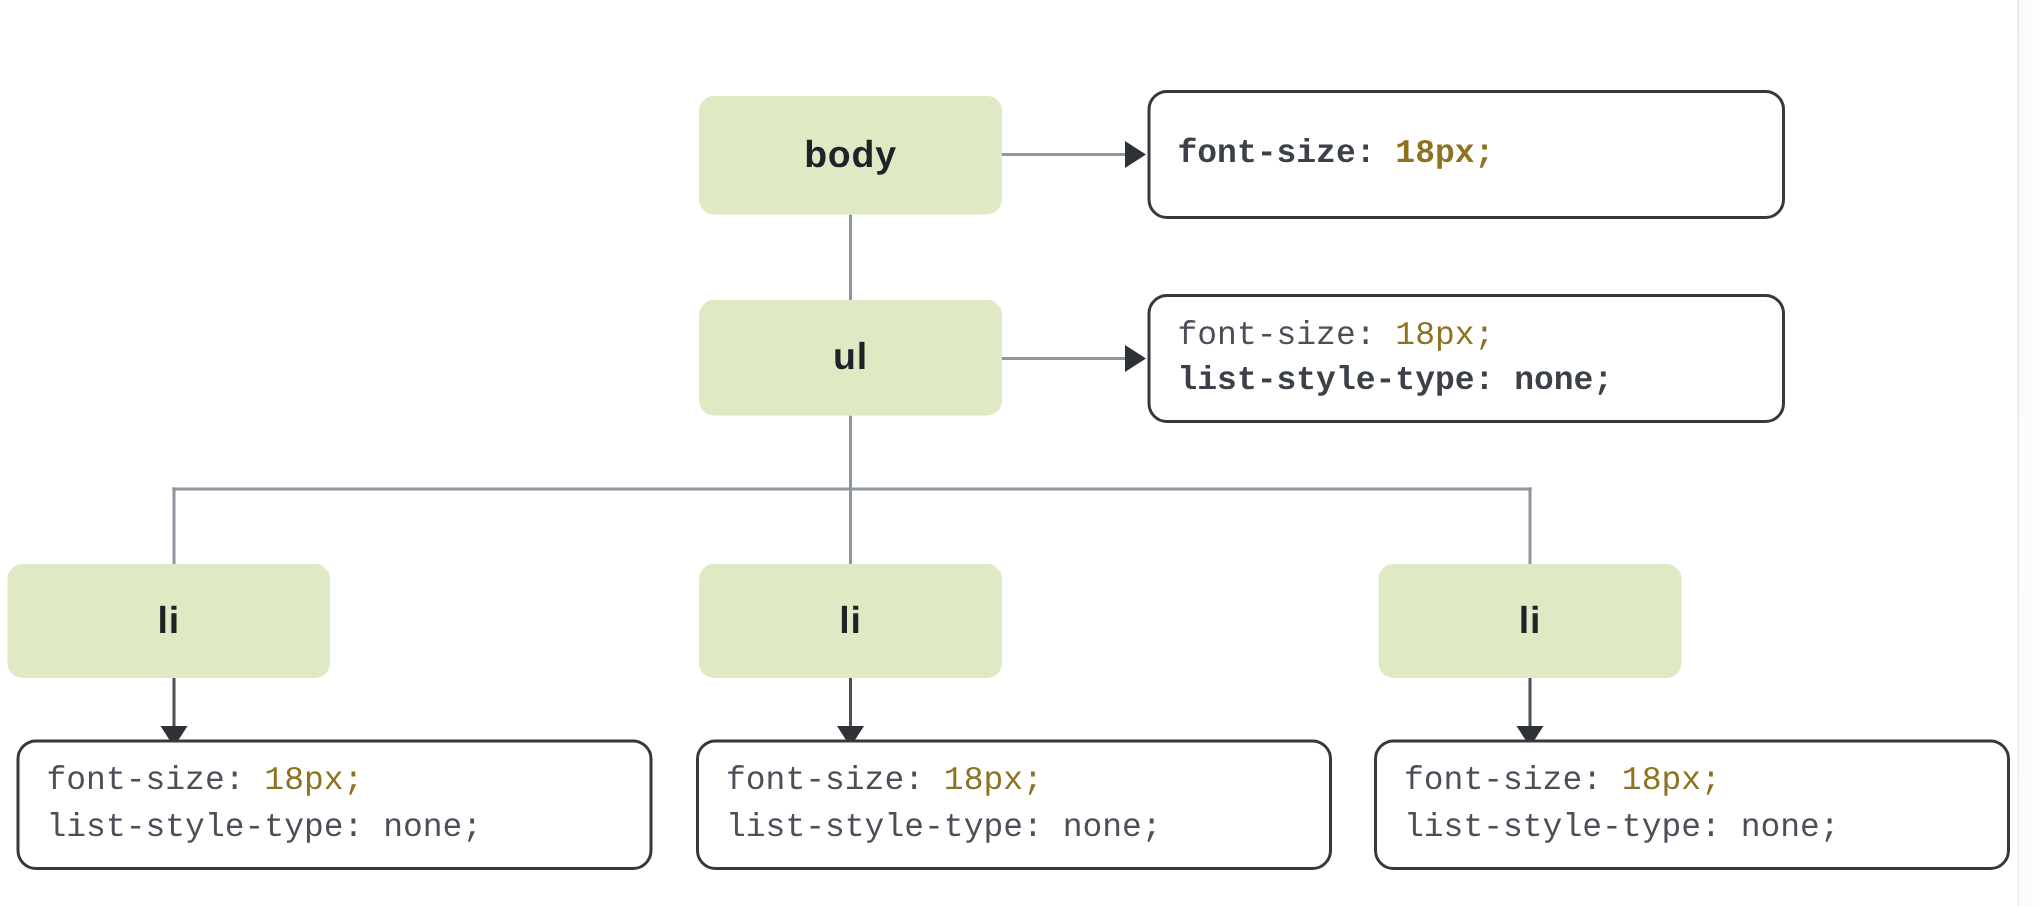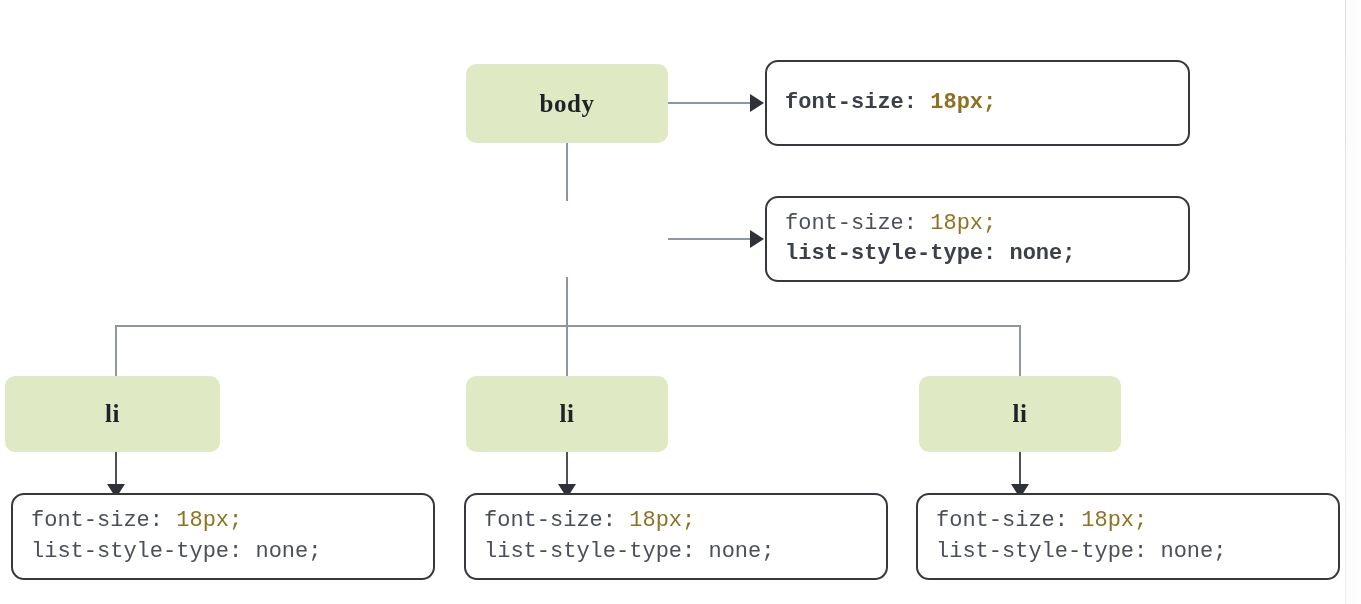--- a/index.html
+++ b/index.html
@@ -24,21 +24,21 @@
   
   .node{
     position:absolute;
     background:#dfeac5;
     border-radius:10px;
     display:flex;align-items:center;justify-content:center;
     color:#1f2328;
     font-weight:bold;
     font-size:25px;
     letter-spacing:0.5px;
-    font-family:Liberation Serif, serif;
+    font-family:Liberation Sans, sans-serif;
   }
 
   
   .rule{
     position:absolute;
     background:#ffffff;
     border:2.5px solid #35383d;
     border-radius:13px;
     box-sizing:border-box;
     display:flex;flex-direction:column;justify-content:center;
@@ -96,20 +96,23 @@
   <div class="arrow-line-v" style="left:566px;top:452px;height:36px;"></div>
   <div class="arrowhead-d" style="left:558px;top:484px;"></div>
 
   <div class="arrow-line-v" style="left:1019px;top:452px;height:36px;"></div>
   <div class="arrowhead-d" style="left:1011px;top:484px;"></div>
 
   <div class="node" style="left:466px;top:64px;width:202px;height:79px;">
     <span>body</span>
   </div>
 
+  <div class="node" style="left:466px;top:200px;width:202px;height:77px;">
+    <span>ul</span>
+  </div>
 
   <div class="node" style="left:5px;top:376px;width:215px;height:76px;">
     <span>li</span>
   </div>
 
   <div class="node" style="left:466px;top:376px;width:202px;height:76px;">
     <span>li</span>
   </div>
 
   <div class="node" style="left:919px;top:376px;width:202px;height:76px;">

